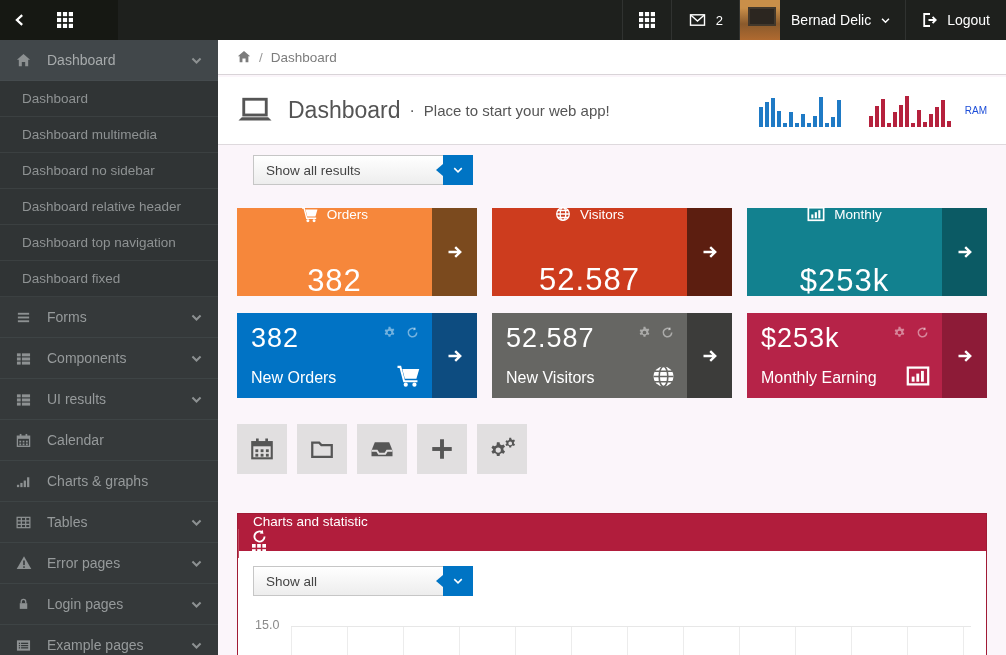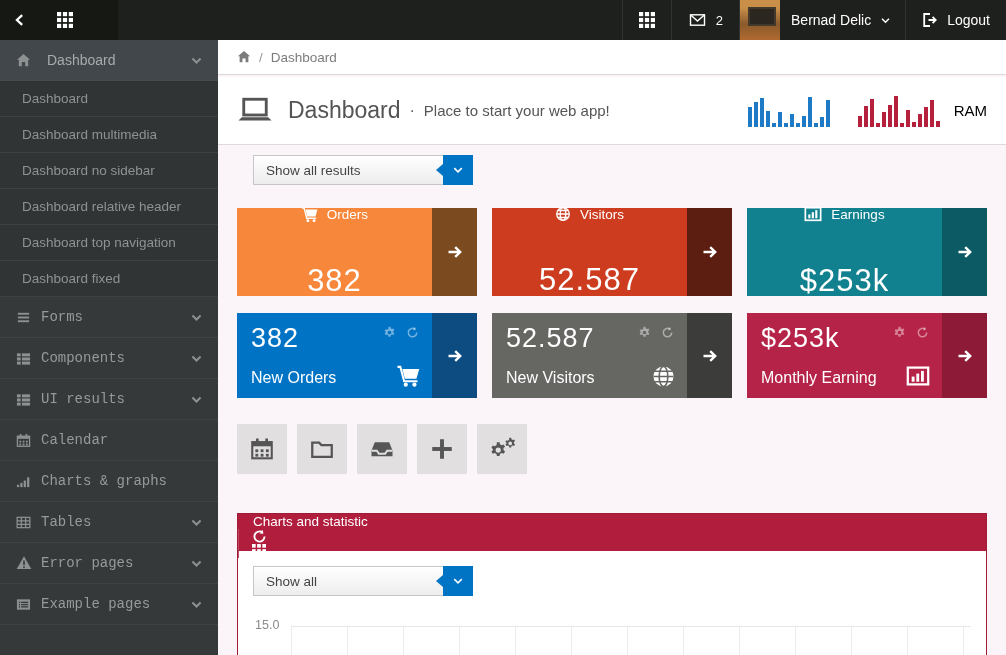--- a/index.html
+++ b/index.html
@@ -21,21 +21,21 @@
   .nav-user-name { margin:0 9px 0 11px; font-size:14px; }
   .nav-item.user { padding:0 14px 0 0; }
   .logout-label { margin-left:9px; font-size:14px; }
 
   
   #sidebar { position:absolute; top:40px; left:0; bottom:0; width:218px; background:#35393a; z-index:20; }
   .side-parent { height:41px; background:#41474a; display:flex; align-items:center; padding:0 15px; color:#a7abac; font-size:14px; border-bottom:1px solid #454b4e; cursor:pointer; }
   .side-parent .lab { margin-left:15px; flex:1; }
   .side-sub { height:36px; background:#303435; display:flex; align-items:center; padding-left:22px; color:#8e9293; font-size:13.5px; border-bottom:1px solid #3b4041; cursor:pointer; }
   .side-item { height:41px; display:flex; align-items:center; padding:0 15px; color:#969a9b; font-size:14px; border-bottom:1px solid #3e4445; cursor:pointer; }
-  .side-item .lab { margin-left:9px; flex:1;font-family:Liberation Mono, monospace; }
+  .side-item .lab { margin-left:15px; flex:1; }
   .side-ic { width:17px; display:flex; justify-content:center; color:#8d9192; }
   .side-chev { color:#8d9192; }
 
   
   #main { position:absolute; top:40px; left:218px; right:0; bottom:0; background:#fbf5fa; }
 
   #breadcrumb { position:absolute; top:0; left:0; right:0; height:35px; background:#fff; border-bottom:1px solid #d9d4d8; display:flex; align-items:center; padding-left:19px; color:#7c7c7c; font-size:13.5px; }
   #breadcrumb .sep { margin:0 8px; color:#999; }
 
   #pageheader { position:absolute; top:37px; left:0; right:0; height:68px; background:#fff; border-bottom:1px solid #ded9dd; display:flex; align-items:center; padding:0 19px; color:#555; }
@@ -43,21 +43,21 @@
   .ph-title { font-size:23px; color:#545454; }
   .ph-dot { margin:0 9px; font-size:16px; color:#555; }
   .ph-sub { font-size:15px; color:#555; }
   .ph-fill { flex:1; }
   .spark { display:flex; align-items:flex-end; height:33px; }
   .spark i { width:4px; margin-right:2px; display:block; }
   .spark-blue i { background:#1f7ac5; }
   .spark-red i { background:#b5213d; }
   .spark-blue { margin-right:26px; }
   .spark-red { margin-right:12px; }
-  .ram { font-size:15px; color:#000000; }
+  .ram { font-size:10px; color:#1d4ed8; }
 
   
   #filters { position:absolute; top:115px; left:19px; right:19px; height:30px; display:flex; justify-content:space-between;padding-left:16px; }
   .uiselect { position:relative; width:220px; height:30px; border:1px solid #c6c6c6; background:linear-gradient(#ffffff,#ededed); display:flex; align-items:center; padding-left:12px; font-size:13.5px; color:#444; cursor:pointer; }
   .sel-btn { position:absolute; top:-1px; right:-1px; width:30px; height:30px; background:#0074c4; color:#fff; display:flex; align-items:center; justify-content:center; }
   .sel-btn::before { content:""; position:absolute; left:-7px; top:50%; margin-top:-6px; border:6px solid transparent; border-right:7px solid #0074c4; border-left:none; }
   .searchwrap { position:relative; width:242px; height:30px; border:1px solid #c6c6c6; background:#fff; }
   .searchwrap input { width:200px; height:28px; border:none; outline:none; padding:0 10px; font-size:13.5px; color:#777; font-family:inherit; background:transparent; }
   .searchwrap input::placeholder { color:#adadad; }
   .add-btn { position:absolute; top:-1px; right:-1px; width:30px; height:30px; background:#a5c581; color:#fff; display:flex; align-items:center; justify-content:center; font-size:19px; font-weight:bold; cursor:pointer; }
@@ -312,20 +312,34 @@
       </span>
     <span class="lab">Error pages</span>
     <span class="side-chev">
         <svg viewBox="0 0 16 16" width="13" height="13">
           <path d="M3 5.5 8 10.5 13 5.5" fill="none" stroke="currentColor" stroke-width="2.4"></path>
         </svg>
       </span>
   </div>
   <div class="side-item">
     <span class="side-ic">
+        <svg viewBox="0 0 16 16" width="13" height="14" fill="currentColor">
+          <path d="M5.2 7V5.2a2.8 2.8 0 0 1 5.6 0V7" fill="none" stroke="currentColor" stroke-width="1.6"></path>
+          <rect x="3.4" y="7" width="9.2" height="7"></rect>
+        </svg>
+      </span>
+    <span class="lab">Login pages</span>
+    <span class="side-chev">
+        <svg viewBox="0 0 16 16" width="13" height="13">
+          <path d="M3 5.5 8 10.5 13 5.5" fill="none" stroke="currentColor" stroke-width="2.4"></path>
+        </svg>
+      </span>
+  </div>
+  <div class="side-item">
+    <span class="side-ic">
         <svg viewBox="0 0 16 16" width="15" height="15" fill="currentColor">
           <rect x="1" y="2.5" width="14" height="11"></rect>
           <rect x="3" y="5" width="1.4" height="1.4" fill="#35393a"></rect>
           <rect x="5.4" y="5" width="7.6" height="1.4" fill="#35393a"></rect>
           <rect x="3" y="7.4" width="1.4" height="1.4" fill="#35393a"></rect>
           <rect x="5.4" y="7.4" width="7.6" height="1.4" fill="#35393a"></rect>
           <rect x="3" y="9.8" width="1.4" height="1.4" fill="#35393a"></rect>
           <rect x="5.4" y="9.8" width="7.6" height="1.4" fill="#35393a"></rect>
         </svg>
       </span>
@@ -458,21 +472,21 @@
         <span>
             <svg viewBox="0 0 16 16" width="18" height="18">
               <rect x="1.2" y="2.4" width="13.6" height="11.2" fill="none" stroke="currentColor" stroke-width="1.5"></rect>
               <g fill="currentColor">
                 <rect x="3.8" y="8.4" width="1.9" height="3.4"></rect>
                 <rect x="6.9" y="6.4" width="1.9" height="5.4"></rect>
                 <rect x="10" y="4.6" width="1.9" height="7.2"></rect>
               </g>
             </svg>
           </span>
-        <span>Earnings</span>
+        <span>Monthly</span>
       </div>
       <div class="t1-val">$253k</div>
       <div class="strip st-earn">
           <span>
             <svg viewBox="0 0 16 16" width="16" height="16">
               <path d="M1.5 8h11M8.2 3.2 13.2 8l-5 4.8" fill="none" stroke="currentColor" stroke-width="2.4"></path>
             </svg>
           </span>
         </div>
     </div>

